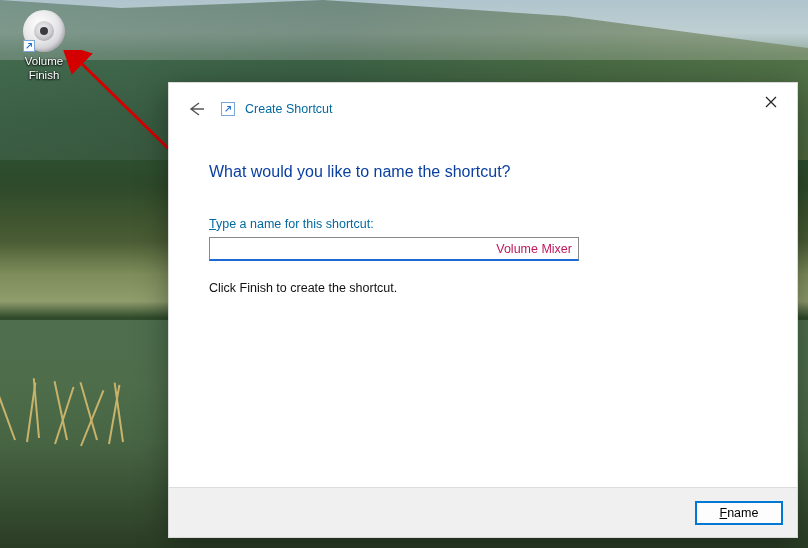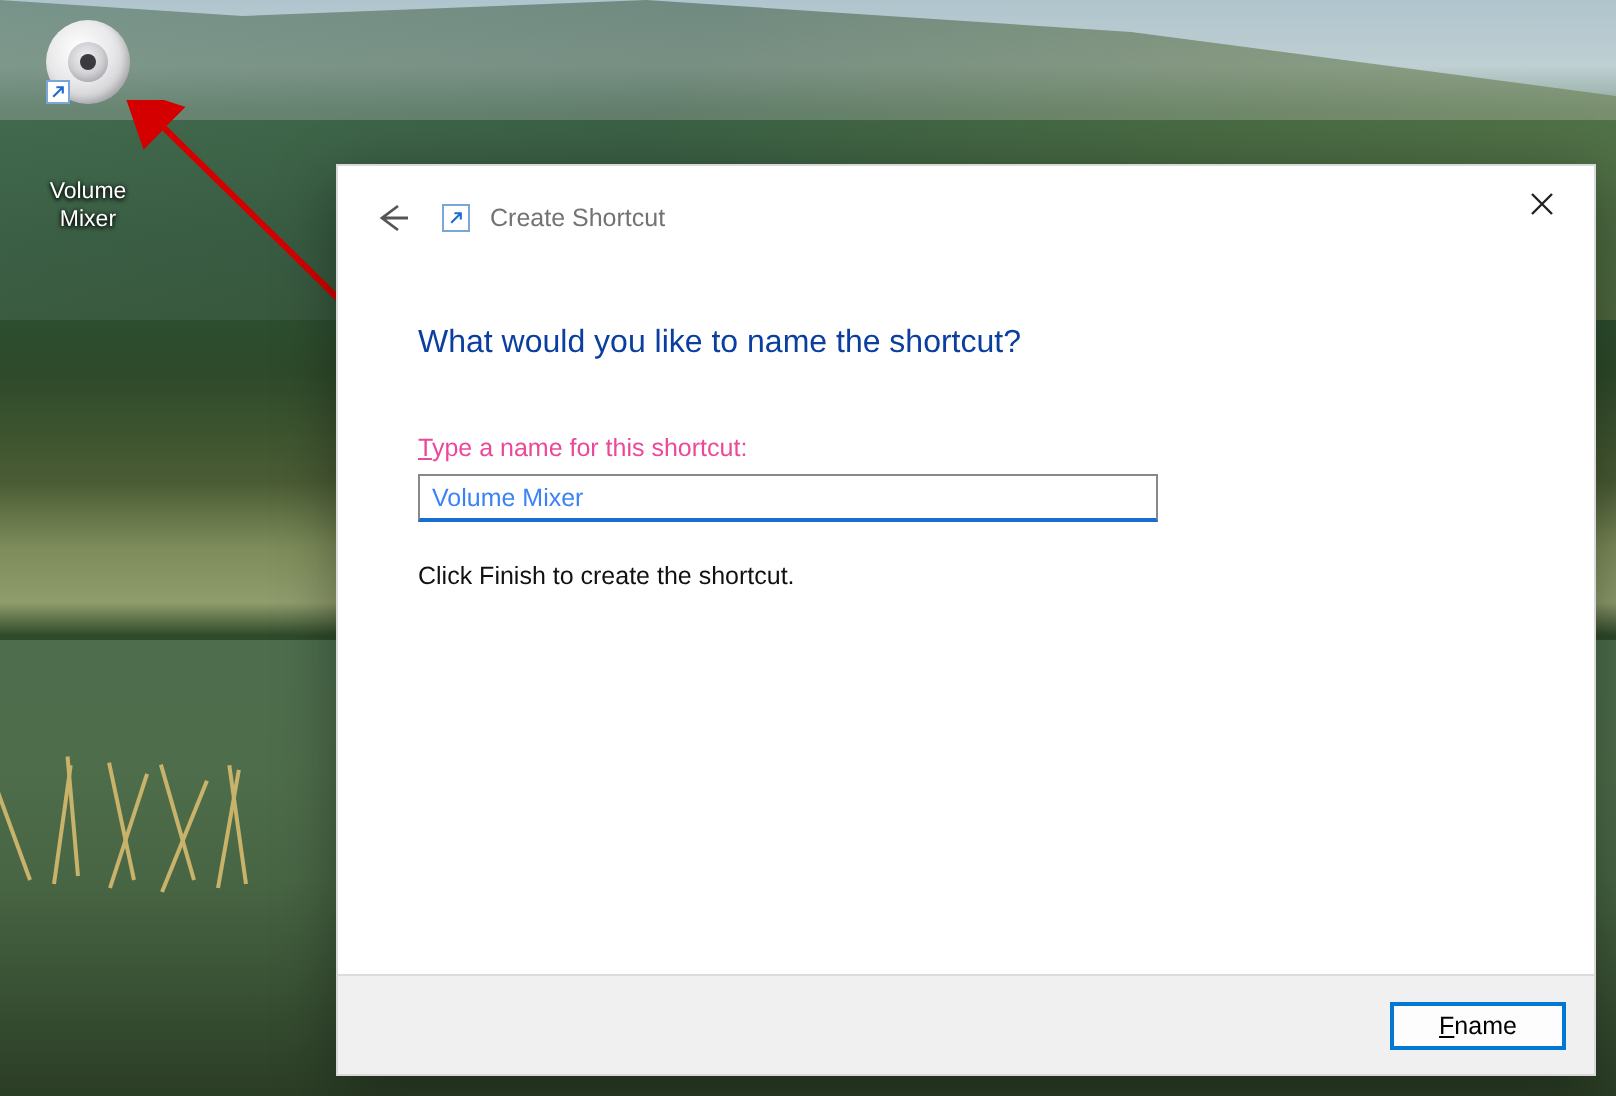--- a/index.html
+++ b/index.html
@@ -31,21 +31,20 @@
   .gt6{left:80px; top:386px; transform:rotate(22deg);}
   .gt7{left:96px; top:380px; transform:rotate(-16deg);}
   .gt8{left:108px; top:384px; transform:rotate(10deg);}
   .gt9{left:122px; top:382px; transform:rotate(-8deg);}
 
   
   .shortcut {
     position: absolute; left: 16px; top: 10px; width: 56px;
     display: flex; flex-direction: column; align-items: center;
     cursor: pointer;
-    gap: 35px;
   }
   .icon-speaker {
     position: relative; width: 42px; height: 42px;
     background: radial-gradient(circle at 40% 35%, #ffffff 0%, #e8e8ea 45%, #cfcfd3 70%, #9a9aa0 100%);
     border-radius: 50%;
     box-shadow: inset -2px -2px 3px rgba(0,0,0,.15);
   }
   .icon-speaker .cone {
     position:absolute; left:50%; top:50%; transform:translate(-50%,-50%);
     width:20px; height:20px; border-radius:50%;
@@ -87,37 +86,37 @@
   }
   .back-btn {
     width: 20px; height: 20px; display:flex; align-items:center; justify-content:center;
     color:#555; cursor:pointer;
   }
   .title-icon {
     margin-left: 14px; width: 14px; height: 14px;
     background:#fff; border:1px solid #7aa6d8; display:flex; align-items:center; justify-content:center;
   }
   .title-icon svg { width:8px; height:8px; }
-  .title-text { margin-left: 10px; font-size: 12.5px; color:#737373; }
+  .title-text { margin-left: 10px; font-size: 12.5px; color:#0369a1; }
   .close-btn {
     position:absolute; right:6px; top:4px; width:40px; height:30px;
     display:flex; align-items:center; justify-content:center; cursor:pointer;
     color:#222;
   }
 
   .dialog-body {
     flex: 1; padding: 8px 40px 12px 40px; display:flex; flex-direction:column;
   }
   .heading { font-size: 16px; color:#0a3fa0; margin: 20px 0 36px 0; font-weight:400; }
-  .field-label { font-size: 12.5px; color:#ec4899; margin-bottom: 6px; }
+  .field-label { font-size: 12.5px; color:#0369a1; margin-bottom: 6px; }
   .field-label .u { text-decoration: underline; }
   .field-input {
     width: 370px; height: 24px; border: 1px solid #888;
     border-bottom: 2px solid #1a6bd2; outline: none;
-    padding: 2px 6px; font-size: 12.5px; font-family: inherit; color:#3b82f6;
+    padding: 2px 6px; font-size: 12.5px; font-family: inherit; color:#be185d;text-align:right;
   }
   .help-text { font-size: 12.5px; color:#111; margin-top: 20px; }
 
   .dialog-footer {
     height: 50px; border-top: 1px solid #dcdcdc;
     background: #f0f0f0;
     display:flex; justify-content:flex-end; align-items:center; padding: 0 14px; gap:8px;
   }
   .btn {
     min-width: 88px; height: 24px; font-size: 12.5px; font-family:inherit;
@@ -149,21 +148,21 @@
       <div class="cone"></div>
       <div class="center"></div>
       <div class="shortcut-overlay">
         <svg viewBox="0 0 10 10">
             <path d="M2 8 L8 2 M4 2 H8 V6" fill="none" stroke="#1a6bd2" stroke-width="1.3"></path>
           </svg>
       </div>
     </div>
     <div class="shortcut-label">
       <span>Volume</span><br>
-      <span>Mixer</span>
+      <span>Finish</span>
     </div>
   </div>
 
   <svg class="arrow" width="140" height="120">
     <defs>
       <marker id="ah" markerWidth="12" markerHeight="12" refX="2" refY="5" orient="auto">
         <path d="M0 0 L10 5 L0 10 Z" fill="#d40000"></path>
       </marker>
     </defs>
     <line x1="120" y1="110" x2="18" y2="10" stroke="#d40000" stroke-width="3" marker-end="url(#ah)"></line>

